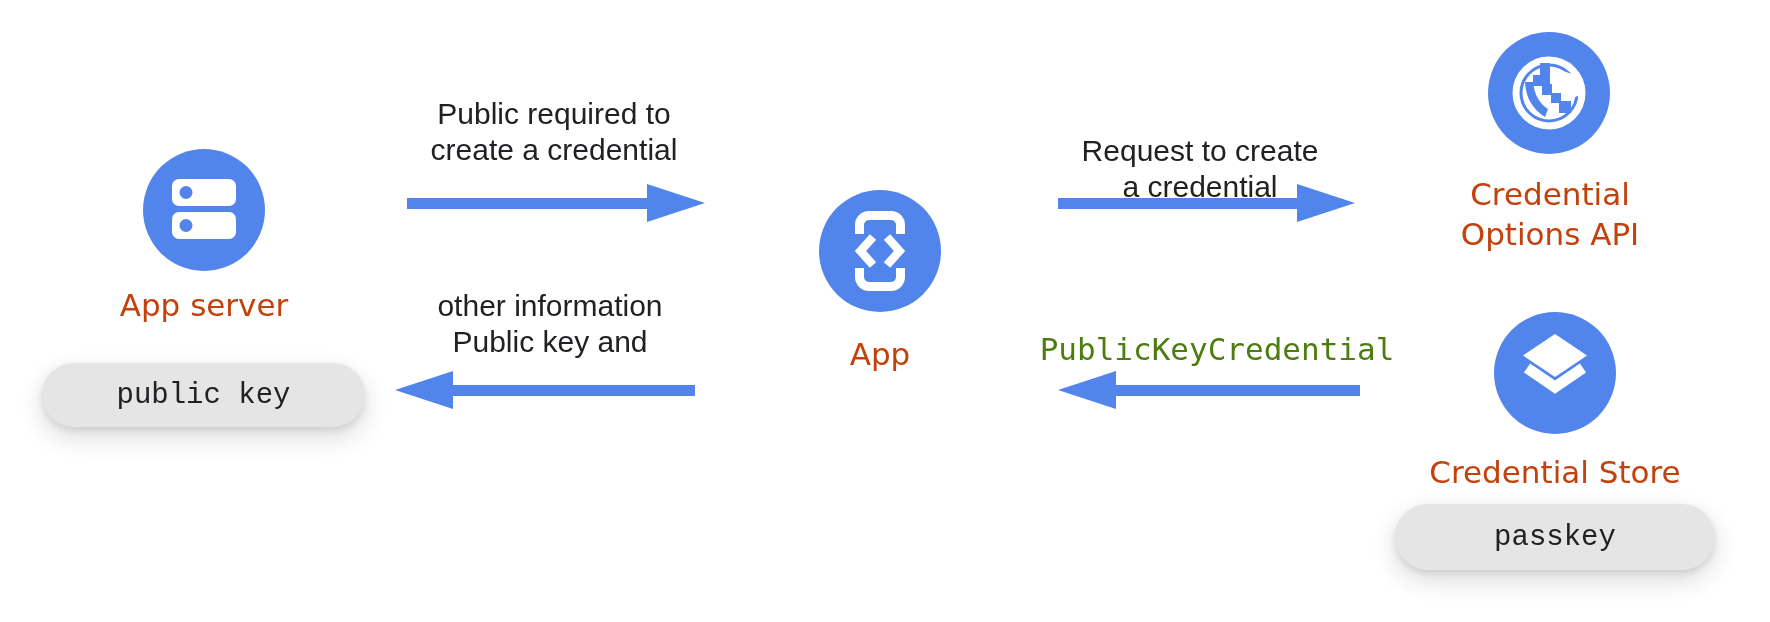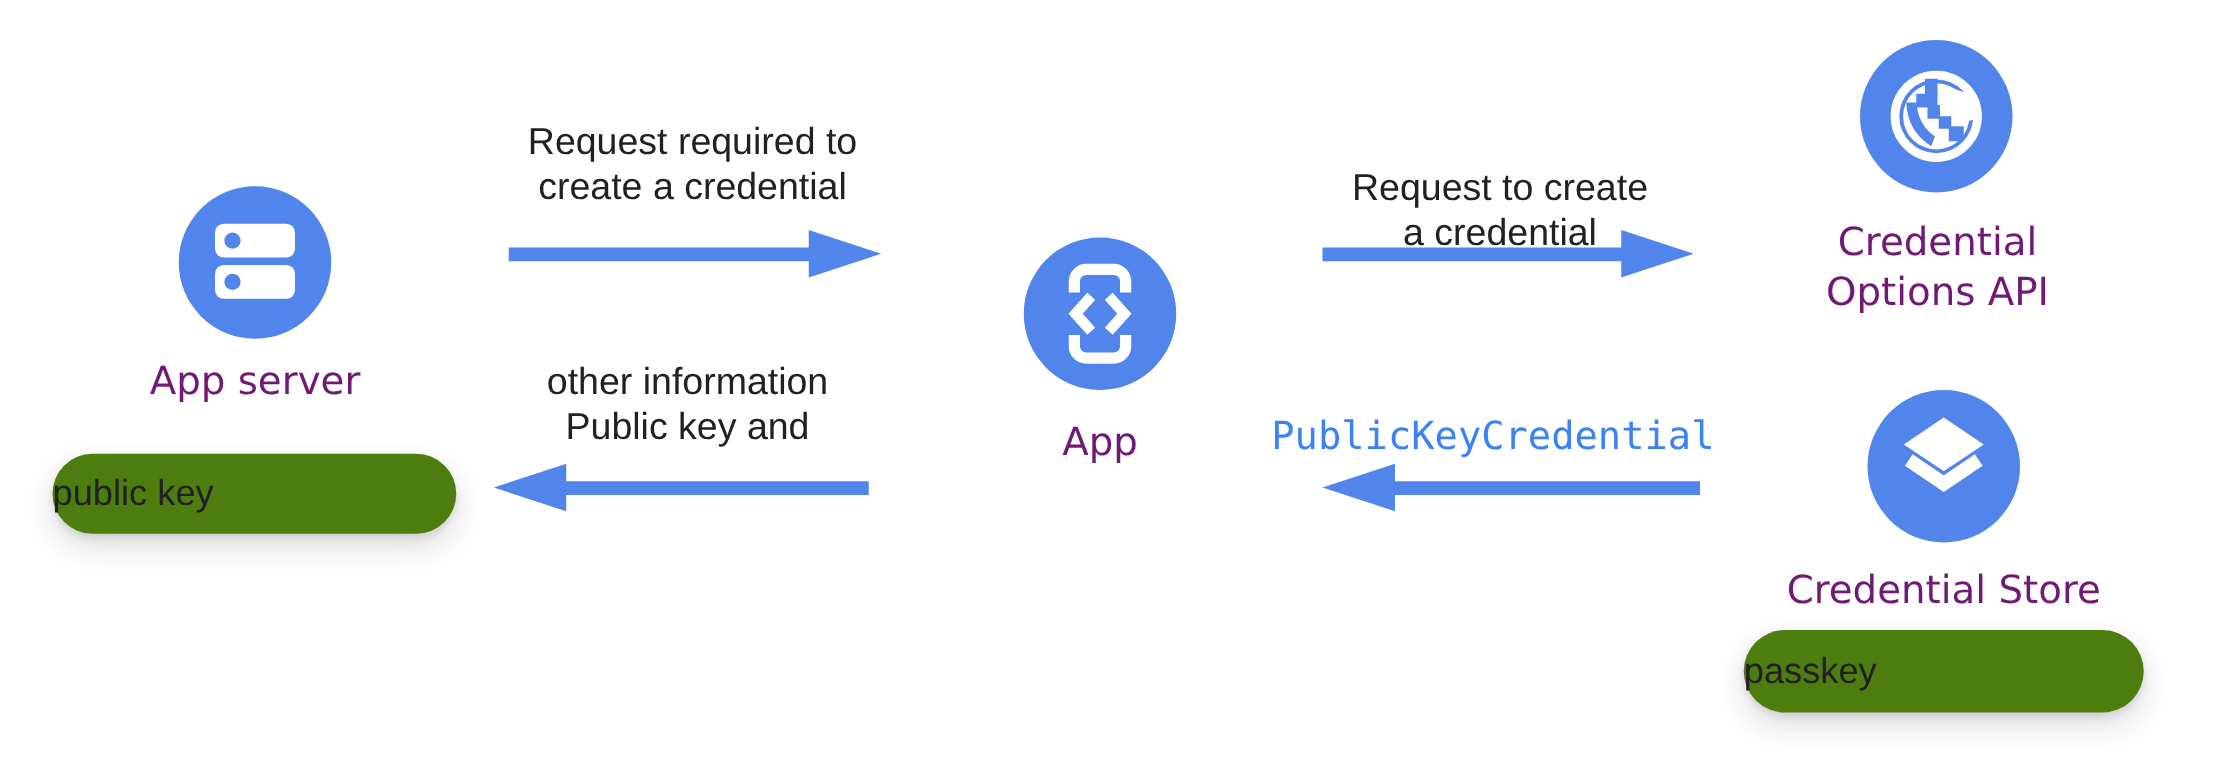--- a/index.html
+++ b/index.html
@@ -25,57 +25,58 @@
 
   
   .node-label {
     position: absolute;
     width: 300px;
     text-align: center;
     font-family: "DejaVu Sans", sans-serif;
     font-size: 31px;
     line-height: 40px;
     font-weight: 500;
-    color: #701a75;
+    color: #c2410c;
     white-space: nowrap;
   }
   .node-label .line { display: block; }
 
   
   .pill {
     position: absolute;
-    background: #4d7c0f;
+    background: #e5e5e5;
     border-radius: 34px;
     box-shadow: 0 3px 6px rgba(32,33,36,0.10), 0 10px 24px rgba(32,33,36,0.16);
     display: flex;
     align-items: center;
-    justify-content: flex-start;
-    font-family: Liberation Sans, sans-serif;
+    justify-content: center;
+    font-family: Liberation Mono, monospace;
     font-size: 29px;
     font-weight: 500;
     color: #202124;
   }
 
   
   .arrow-label {
     position: absolute;
     width: 400px;
     text-align: center;
     font-size: 30px;
     line-height: 36px;
     color: #202124;
   }
   .arrow-label .line { display: block; }
   .mono-label {
     position: absolute;
     width: 400px;
+    text-align: center;
     font-family: "DejaVu Sans Mono", "Liberation Mono", monospace;
     font-size: 31px;
     line-height: 38px;
-    color: #3b82f6;
+    color: #4d7c0f;
     white-space: nowrap;
   }
 
   
   .arrow { position: absolute; height: 38px; }
   .arrow .shaft {
     position: absolute;
     top: 13.5px;
     height: 11px;
     background: #5285EC;
@@ -104,21 +105,21 @@
       <circle cx="43" cy="43.5" r="6.5" fill="#5285EC"></circle>
       <circle cx="43" cy="76.5" r="6.5" fill="#5285EC"></circle>
     </svg>
   </div>
   <div class="node-label" style="left:54px; top:285px;">App server</div>
   <div class="pill" style="left:42px; top:363px; width:323px; height:64px;">
     <span>public key</span>
   </div>
 
   <div class="arrow-label" style="left:354px; top:96px;">
-    <span class="line">Request required to</span>
+    <span class="line">Public required to</span>
     <span class="line">create a credential</span>
   </div>
   <div class="arrow right" style="left:407px; top:184px; width:298px;">
     <div class="shaft" style="width:245px;"></div>
     <div class="head"></div>
   </div>
 
   <div class="circle" style="left:819px; top:190px;">
     <svg viewBox="0 0 122 122">
       <path d="M40.5 44 V35 a9.5 9.5 0 0 1 9.5 -9.5 h22 a9.5 9.5 0 0 1 9.5 9.5 v9" fill="none" stroke="#ffffff" stroke-width="9"></path>

